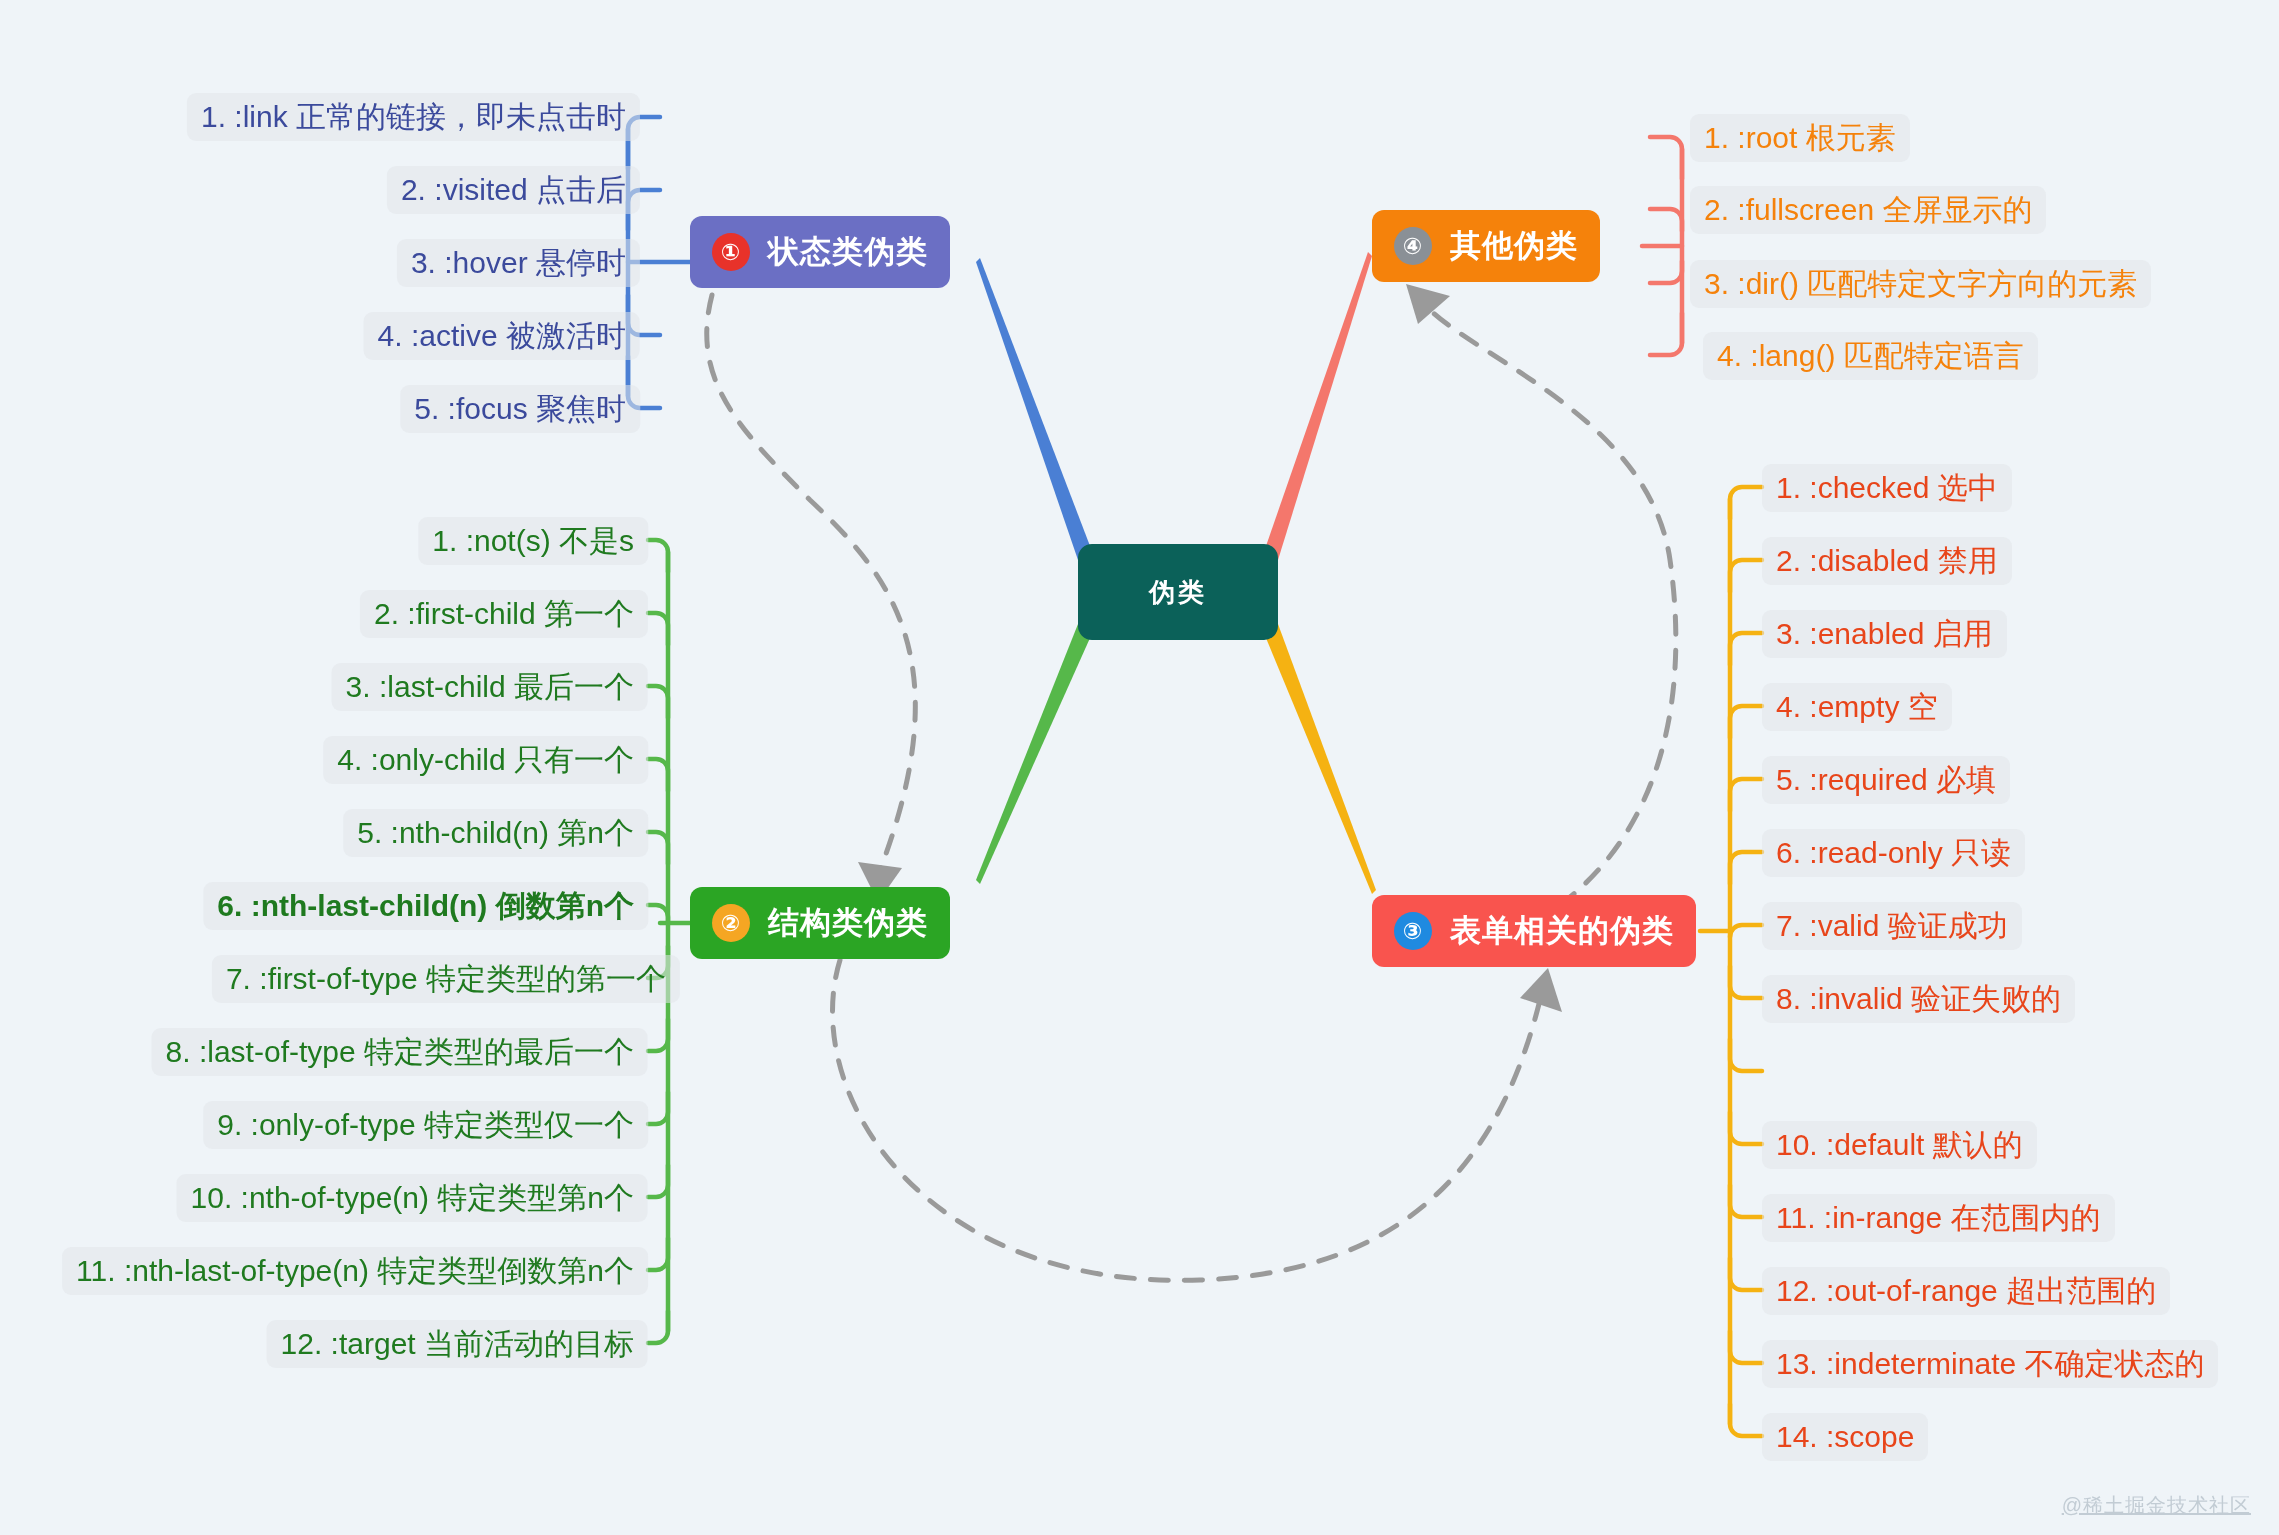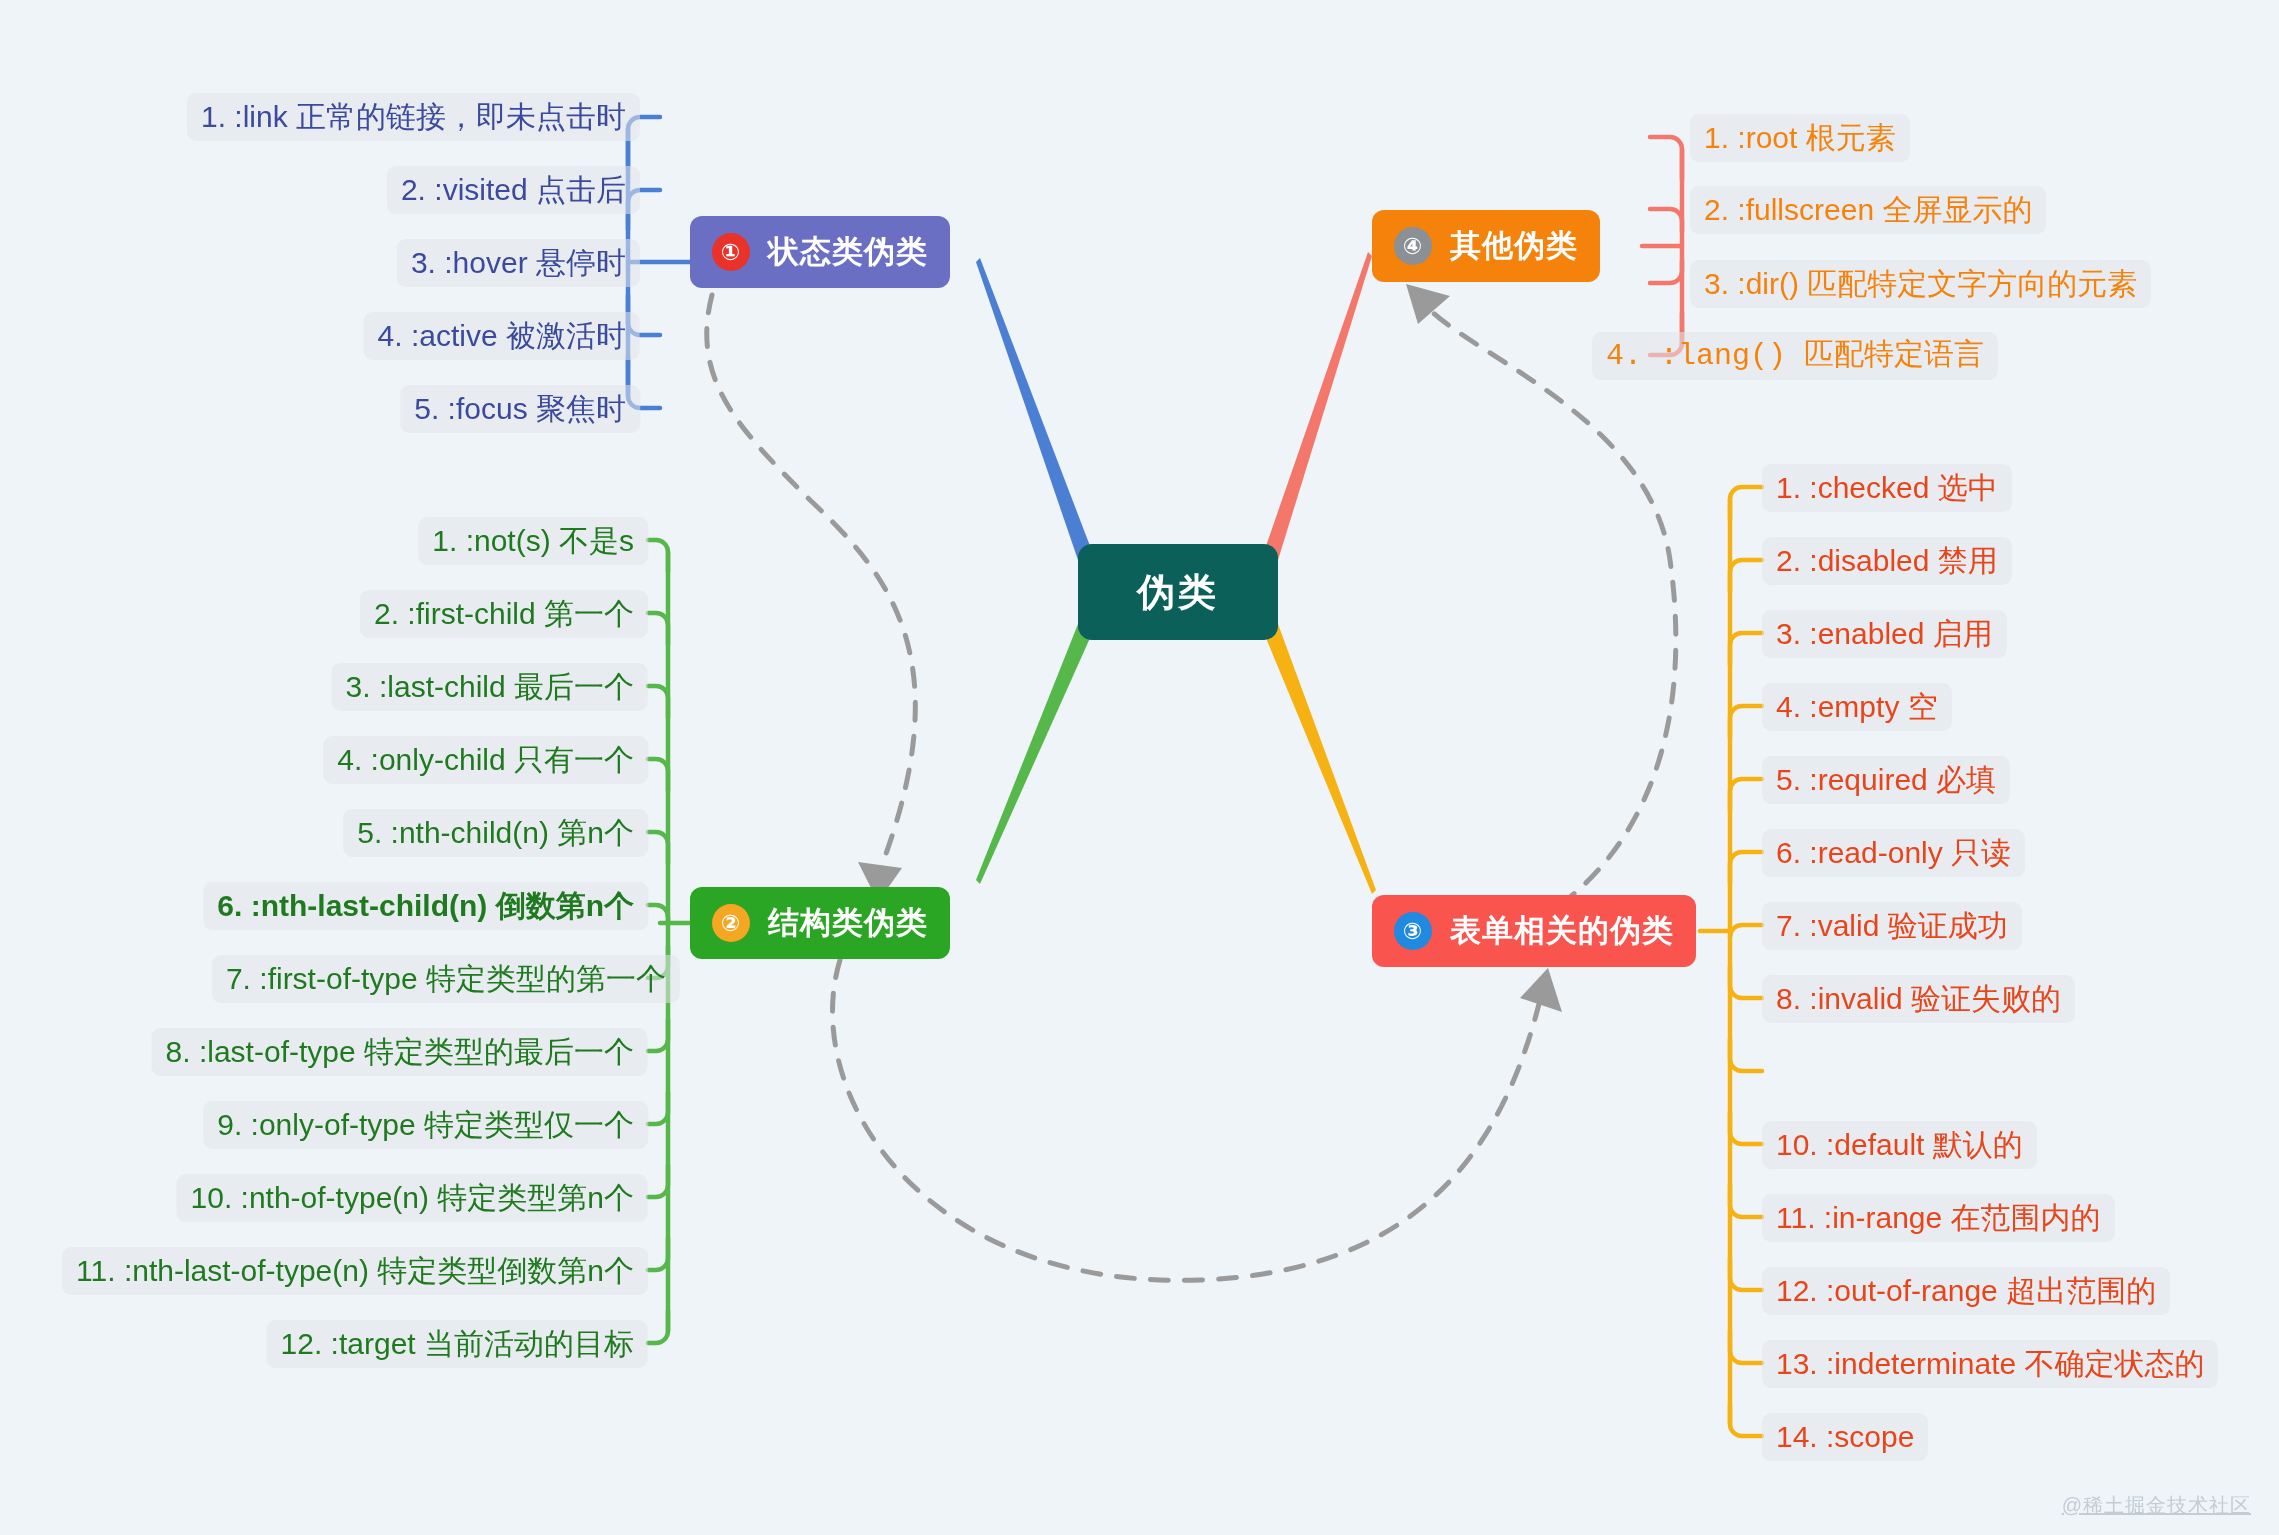--- a/index.html
+++ b/index.html
@@ -31,21 +31,21 @@
     left: 1078px;
     top: 544px;
     width: 200px;
     height: 96px;
     background: #0b6159;
     border-radius: 14px;
     display: flex;
     align-items: center;
     justify-content: center;
     color: #ffffff;
-    font-size: 38px;
+    font-size: 26px;
     font-weight: bold;
     letter-spacing: 3px;
     z-index: 5;
   }
 
   
   .branch-node {
     position: absolute;
     height: 72px;
     border-radius: 12px;
@@ -249,17 +249,17 @@
   <div class="leaf c-red" style="left:1762px; top:975px;">8. :invalid 验证失败的</div>
   <div class="leaf c-red" style="left:1762px; top:1121px;">10. :default 默认的</div>
   <div class="leaf c-red" style="left:1762px; top:1194px;">11. :in-range 在范围内的</div>
   <div class="leaf c-red" style="left:1762px; top:1267px;">12. :out-of-range 超出范围的</div>
   <div class="leaf c-red" style="left:1762px; top:1340px;">13. :indeterminate 不确定状态的</div>
   <div class="leaf c-red" style="left:1762px; top:1413px;">14. :scope</div>
 
   <div class="leaf c-orange" style="left:1690px; top:114px;">1. :root 根元素</div>
   <div class="leaf c-orange" style="left:1690px; top:186px;">2. :fullscreen 全屏显示的</div>
   <div class="leaf c-orange" style="left:1690px; top:260px;">3. :dir() 匹配特定文字方向的元素</div>
-  <div class="leaf c-orange" style="left:1592px; top:332px;font-family:Liberation Mono, monospace;">4. :lang() 匹配特定语言</div>
+  <div class="leaf c-orange" style="left:1703px; top:332px;">4. :lang() 匹配特定语言</div>
 
   <div class="watermark">@稀土掘金技术社区</div>
 
 </div>
 
 </body></html>

